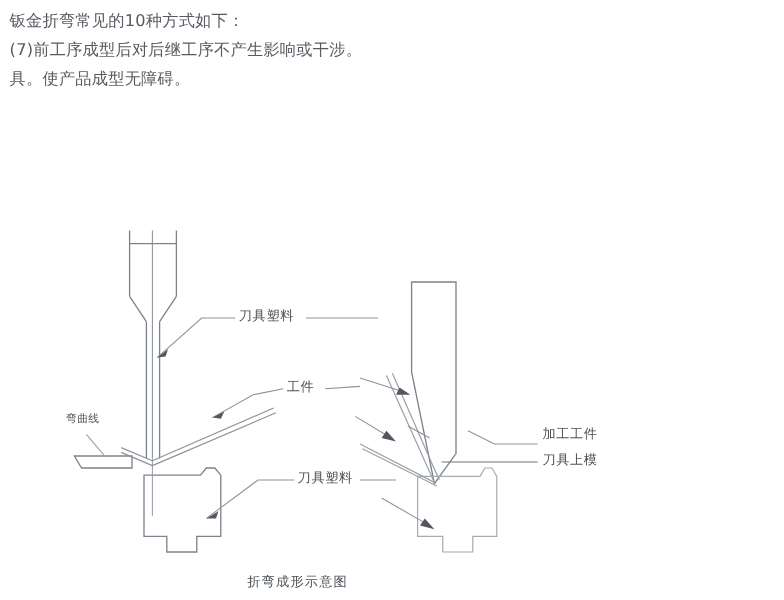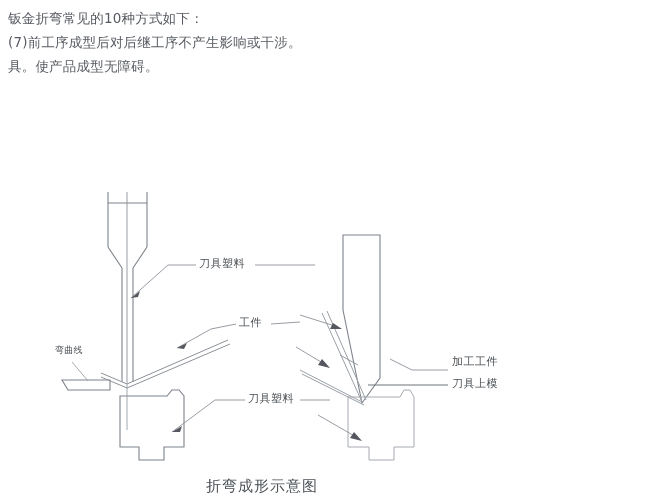--- a/index.html
+++ b/index.html
@@ -57,21 +57,21 @@
     letter-spacing: 0.5px;
   }
   .dlabel.small {
     font-size: 9px;
     letter-spacing: 0.3px;
   }
   .caption {
     position: absolute;
     left: 206px;
     top: 292px;
-    font-size: 15px;
+    font-size: 11px;
     color: #4b5055;
     letter-spacing: 1px;
     white-space: nowrap;
   }
 </style>
 </head>
 <body>
 
 <div id="page">
 

